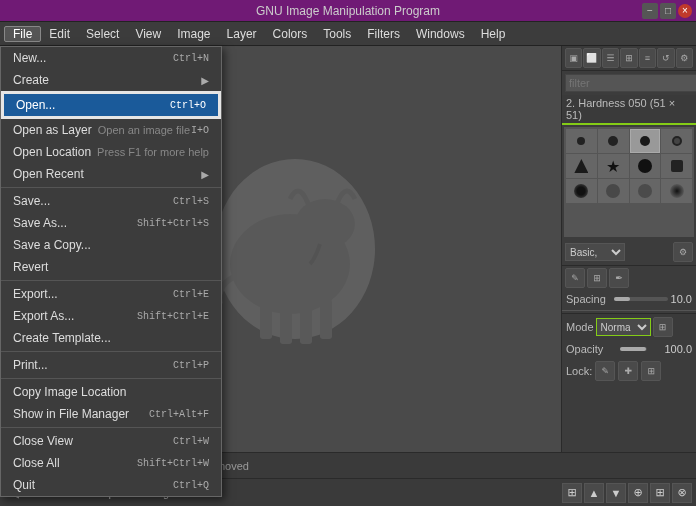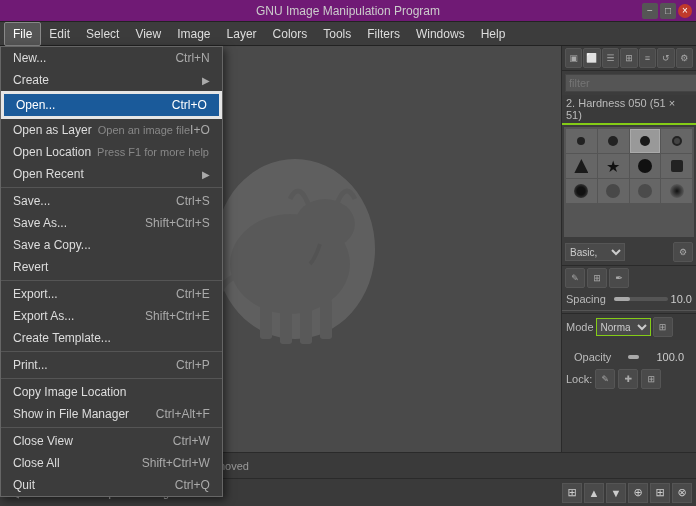--- a/index.html
+++ b/index.html
@@ -56,21 +56,21 @@
       padding: 0 4px;
       border-bottom: 1px solid #222;
       gap: 0;
     }
     .menu-item {
       padding: 4px 8px;
       cursor: pointer;
       border-radius: 2px;
       font-size: 12px;
       color: #ddd;
-      height: 24px;
+      height: 16px;
       display: flex;
       align-items: center;
     }
     .menu-item.file-active {
       background: #555;
       color: #fff;
       border: 1px solid #888;
     }
 
     
@@ -184,25 +184,24 @@
     }
     .mode-label { font-size: 11px; color: #bbb; }
     .mode-select {
       background: #4a4a4a;
       border: 1px solid #84cc16;
       color: #ccc;
       font-size: 10px;
       width: 55px; height: 18px;
     }
     .opacity-row {
-      padding: 3px 12px;
+      padding: 3px 4px;
       display: flex;
       align-items: center;
       gap: 13px;
-      margin-top: 8px;
     }
     .lock-row {
       padding: 3px 4px;
       display: flex;
       align-items: center;
       gap: 3px;
     }
 
     
     .left-toolbox {
@@ -305,21 +304,22 @@
       min-height: 22px;
     }
     .dropdown-item.highlighted {
       background: #1a5a9a;
       color: #fff;
       border: 3px solid #e5e5e5;
     }
     .dropdown-item .shortcut {
       margin-left: auto;
       color: #aaa;
-      font-size: 12px;
+      font-size: 10px;
+      font-family: Liberation Mono, monospace;
     }
     .dropdown-item.highlighted .shortcut { color: #fff; }
     .dropdown-item .arrow {
       margin-left: auto;
       font-size: 10px;
       color: #aaa;
     }
     .dropdown-item .hint {
       color: #888;
       font-size: 11px;

